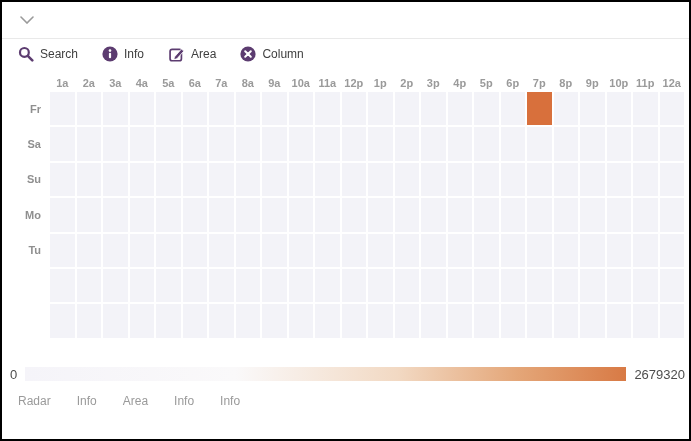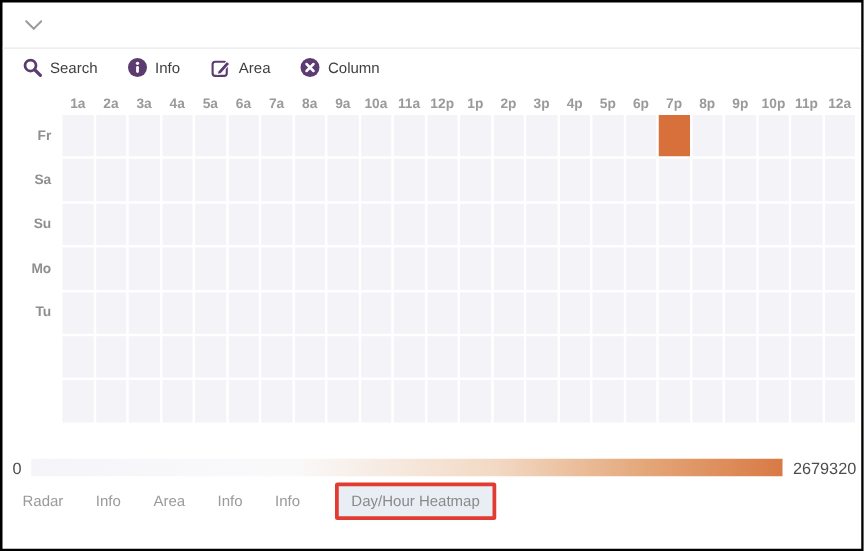--- a/index.html
+++ b/index.html
@@ -307,16 +307,15 @@
     <div class="lg-bar"></div>
     <span>2679320</span>
   </div>
 
   <div class="tabbar">
     <div class="tab">Radar</div>
     <div class="tab">Info</div>
     <div class="tab">Area</div>
     <div class="tab">Info</div>
     <div class="tab">Info</div>
-    <div class="tab active">Day/Hour Heatmap</div>
   </div>
 
 </div>
 
 </body></html>

